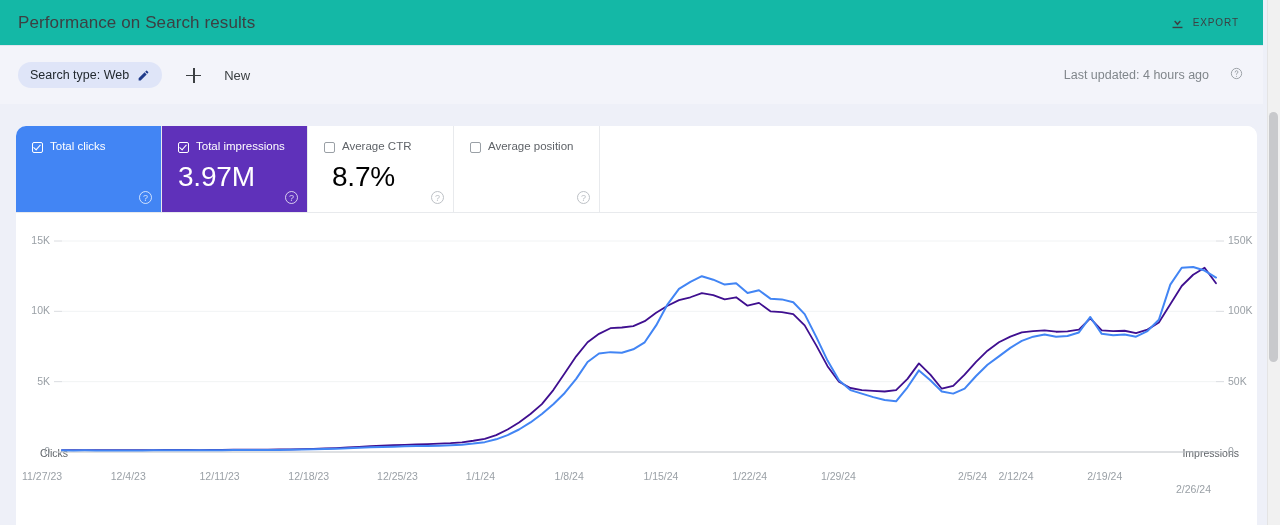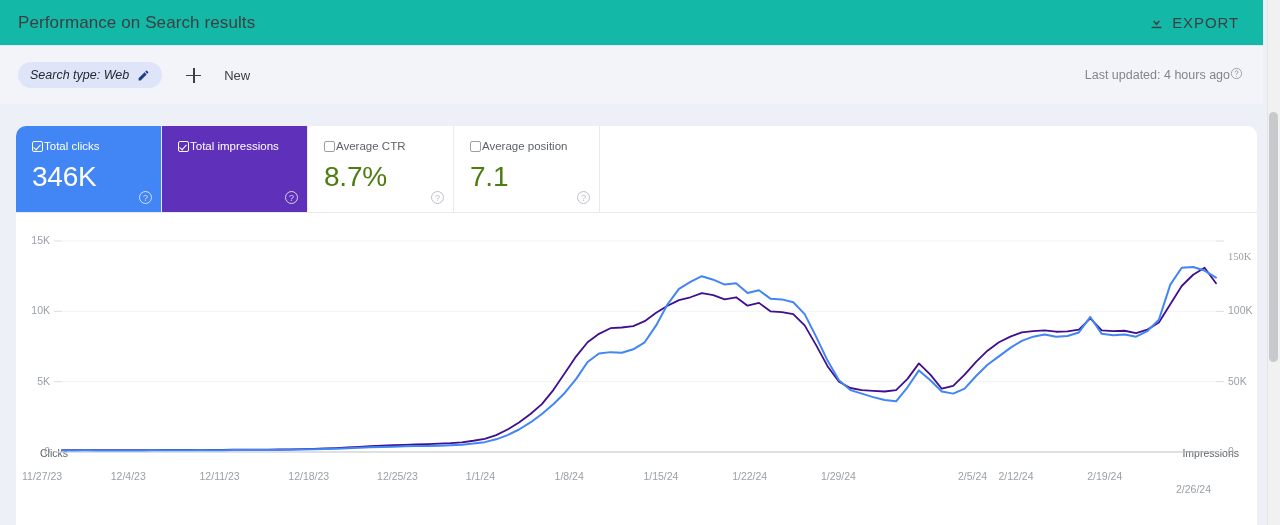--- a/index.html
+++ b/index.html
@@ -16,58 +16,58 @@
     position: absolute; left: 0; top: 0; width: 1263px; height: 45px;
     background: #14b8a6;
     display: flex; align-items: center; justify-content: space-between;
     padding: 0 20px 0 18px;
   }
   .page-title {
     font-size: 17px; color: #3c4043; font-weight: 400; letter-spacing: .1px;
   }
   .export-btn {
     display: flex; align-items: center; gap: 7px;
-    color: #3c4043; font-size: 15px; letter-spacing: .9px; font-weight: 500;
+    color: #3c4043; font-size: 10px; letter-spacing: .9px; font-weight: 500;
     cursor: pointer; padding: 6px 4px;
   }
   .export-btn svg { display: block; }
 
   .hdr-divider {
     position: absolute; left: 0; top: 45px; width: 1263px; height: 1px;
     background: #e2e4ee;
   }
 
   
   .filterbar {
     position: absolute; left: 0; top: 46px; width: 1263px; height: 58px;
     display: flex; align-items: center; padding: 0 20px 0 18px;
     background: #f3f4fa;
   }
   .chip {
     display: inline-flex; align-items: center; gap: 8px;
     height: 26px; padding: 0 12px; border-radius: 14px;
     background: #dfe5f8; color: #22292f; font-size: 12.5px;
-    cursor: pointer; margin-right: 12px; white-space: nowrap; font-style: italic;
+    cursor: pointer; margin-right: 12px; white-space: nowrap;
   }
   .chip .pencil { display: flex; align-items: center; }
   .new-btn {
     display: inline-flex; align-items: center; gap: 23px;
     color: #3c4043; font-size: 13px; cursor: pointer;
     padding: 4px 8px; margin-left: 4px;
   }
   .plus {
     width: 15px; height: 15px; position: relative; display: inline-block;
   }
   .plus::before, .plus::after {
     content: ""; position: absolute; background: #3c4043;
   }
   .plus::before { left: 0; top: 7px; width: 15px; height: 1.6px; }
   .plus::after  { top: 0; left: 7px; height: 15px; width: 1.6px; }
   .last-updated {
-    margin-left: auto; display: flex; align-items: center; gap: 0;
+    margin-left: auto; display: flex; align-items: center; gap: 21px;
     color: #80868b; font-size: 12.5px;
   }
 
   
   .card {
     position: absolute; left: 16px; top: 126px;
     width: 1241px; height: 399px;
     background: #ffffff;
     border-top-left-radius: 10px; border-top-right-radius: 10px;
     overflow: hidden;
@@ -78,21 +78,21 @@
   .metric {
     position: relative; flex: 0 0 146px; padding: 15px 0 0 16px;
     border-right: 1px solid #e8eaed;
   }
   .metric.clicks      { background: #4285f4; flex: 0 0 146px; }
   .metric.impressions { background: #5f31ba; flex: 0 0 146px; }
   .metric.ctr, .metric.position { background: #fff; flex: 0 0 146px; }
   .metric.rest { flex: 1 1 auto; background: #fff; border-right: none; }
 
   .m-label {
-    display: flex; align-items: center; gap: 1px;
+    display: flex; align-items: flex-end; gap: 7px;
     font-size: 11.5px; line-height: 1;
   }
   .metric.clicks .m-label, .metric.impressions .m-label { color: #ffffff; }
   .metric.ctr .m-label, .metric.position .m-label { color: #5f6368; }
 
   .cbox {
     width: 11px; height: 11px; border-radius: 2px; position: relative;
     flex: 0 0 11px; display: inline-block;
   }
   .cbox.on  { border: 1.4px solid #ffffff; }
@@ -101,21 +101,21 @@
     width: 3px; height: 6px; border: solid #ffffff;
     border-width: 0 1.4px 1.4px 0; transform: rotate(42deg);
   }
   .cbox.off { border: 1.4px solid #9aa0a6; }
 
   .m-value {
     margin-top: 10px; font-size: 28px; font-weight: 400; line-height: 1;
     letter-spacing: -.2px;
   }
   .metric.clicks .m-value, .metric.impressions .m-value { color: #ffffff; }
-  .metric.ctr .m-value, .metric.position .m-value { color: #4d7c0f; }
+  .metric.ctr .m-value, .metric.position .m-value { color: #000000; margin-left: 8px; }
 
   .m-help {
     position: absolute; right: 9px; bottom: 8px;
     width: 13px; height: 13px; border-radius: 50%;
     font-size: 9px; line-height: 12px; text-align: center;
     border: 1px solid currentColor; cursor: pointer;
   }
   .metric.clicks .m-help, .metric.impressions .m-help { color: rgba(255,255,255,.75); }
   .metric.ctr .m-help, .metric.position .m-help { color: #bdc1c6; }
 
@@ -197,47 +197,46 @@
 
 <div class="card">
 
   <div class="metrics">
 
     <div class="metric clicks">
       <div class="m-label">
         <span class="cbox on"></span>
         <span>Total clicks</span>
       </div>
-      <div class="m-value">346K</div>
       <div class="m-help">?</div>
     </div>
 
     <div class="metric impressions">
       <div class="m-label">
         <span class="cbox on"></span>
         <span>Total impressions</span>
       </div>
+      <div class="m-value">3.97M</div>
       <div class="m-help">?</div>
     </div>
 
     <div class="metric ctr">
       <div class="m-label">
         <span class="cbox off"></span>
         <span>Average CTR</span>
       </div>
       <div class="m-value">8.7%</div>
       <div class="m-help">?</div>
     </div>
 
     <div class="metric position">
       <div class="m-label">
         <span class="cbox off"></span>
         <span>Average position</span>
       </div>
-      <div class="m-value">7.1</div>
       <div class="m-help">?</div>
     </div>
 
     <div class="metric rest"></div>
   </div>
   <div class="metrics-underline"></div>
 
   <div class="chart-wrap">
     <div class="axis-title left">Clicks</div>
     <div class="axis-title right">Impressions</div>
@@ -257,21 +256,21 @@
         <polyline points="46.00,237.03 57.43,237.10 68.85,237.06 80.28,237.14 91.70,237.17 103.13,237.19 114.55,237.14 125.98,237.09 137.41,237.03 148.83,237.00 160.26,236.97 171.68,237.00 183.11,237.03 194.53,236.92 205.96,236.82 217.39,236.72 228.81,236.61 240.24,236.64 251.66,236.58 263.09,236.47 274.51,236.33 285.94,236.12 297.37,235.91 308.79,235.48 320.22,235.06 331.64,234.50 343.07,233.80 354.50,233.09 365.92,232.67 377.35,232.25 388.77,231.83 400.20,231.40 411.62,231.12 423.05,230.70 434.48,230.14 445.90,229.29 457.33,227.75 468.75,225.78 480.18,222.12 491.60,216.49 503.03,209.46 514.46,201.02 525.88,191.17 537.31,177.11 548.73,160.23 560.16,143.35 571.58,129.28 583.01,120.84 594.44,115.21 605.86,114.51 617.29,113.10 628.71,108.18 640.14,99.74 651.56,92.71 662.99,87.08 674.42,84.27 685.84,80.05 697.27,82.16 708.69,86.38 720.12,84.27 731.54,92.71 742.97,89.89 754.40,98.33 765.82,99.04 777.25,101.15 788.67,112.40 800.10,132.09 811.52,153.19 822.95,168.67 834.38,175.00 845.80,177.11 857.23,177.81 868.65,178.51 880.08,177.11 891.50,165.85 902.93,150.38 914.36,161.63 925.78,175.70 937.21,172.89 948.63,161.63 960.06,148.97 971.49,137.72 982.91,129.28 994.34,123.65 1005.76,119.43 1017.19,118.03 1028.61,117.32 1040.04,118.73 1051.47,118.31 1062.89,116.62 1074.32,105.37 1085.74,117.32 1097.17,118.03 1108.59,117.75 1120.02,120.14 1131.45,116.62 1142.87,109.59 1154.30,91.30 1165.72,73.01 1177.15,61.76 1188.57,54.73 1200.00,70.20" fill="none" stroke="#3f0f8f" stroke-width="1.8" stroke-linejoin="round" stroke-linecap="round"></polyline>
         <polyline points="46.00,237.31 57.43,237.38 68.85,237.34 80.28,237.42 91.70,237.45 103.13,237.48 114.55,237.42 125.98,237.38 137.41,237.34 148.83,237.31 160.26,237.28 171.68,237.31 183.11,237.34 194.53,237.24 205.96,237.17 217.39,237.10 228.81,237.03 240.24,237.06 251.66,237.00 263.09,236.89 274.51,236.75 285.94,236.54 297.37,236.33 308.79,236.05 320.22,235.76 331.64,235.34 343.07,234.78 354.50,234.22 365.92,233.94 377.35,233.65 388.77,233.37 400.20,233.09 411.62,232.95 423.05,232.67 434.48,232.25 445.90,231.69 457.33,230.56 468.75,229.15 480.18,226.34 491.60,222.12 503.03,216.49 514.46,209.46 525.88,201.02 537.31,191.17 548.73,179.92 560.16,165.85 571.58,148.97 583.01,140.53 594.44,139.13 605.86,139.83 617.29,136.31 628.71,129.28 640.14,112.40 651.56,91.30 662.99,75.83 674.42,68.79 685.84,63.17 697.27,66.68 708.69,71.61 720.12,70.20 731.54,80.05 742.97,77.23 754.40,85.67 765.82,86.38 777.25,89.19 788.67,101.15 800.10,123.65 811.52,147.57 822.95,167.26 834.38,177.11 845.80,180.62 857.23,184.14 868.65,186.95 880.08,188.36 891.50,174.29 902.93,157.41 914.36,167.26 925.78,178.51 937.21,180.62 948.63,175.70 960.06,163.04 971.49,151.79 982.91,143.35 994.34,134.91 1005.76,127.87 1017.19,123.65 1028.61,121.54 1040.04,123.65 1051.47,122.95 1062.89,119.43 1074.32,103.96 1085.74,120.84 1097.17,122.25 1108.59,121.54 1120.02,123.65 1131.45,118.03 1142.87,106.77 1154.30,71.61 1165.72,54.73 1177.15,54.02 1188.57,57.54 1200.00,64.57" fill="none" stroke="#4285f4" stroke-width="2" stroke-linejoin="round" stroke-linecap="round"></polyline>
       </svg>
   <div class="tick ytick-l" style="left: 0px; width: 34px; top: 232px;">0</div>
       <div class="tick ytick-l" style="left: 0px; width: 34px; top: 161.667px;">5K</div>
       <div class="tick ytick-l" style="left: 0px; width: 34px; top: 91.3333px;">10K</div>
       <div class="tick ytick-l" style="left: 0px; width: 34px; top: 21px;">15K</div>
       <div class="tick ytick-r" style="left: 1212px; top: 232px;">0</div>
       <div class="tick ytick-r" style="left: 1212px; top: 161.667px;">50K</div>
       <div class="tick ytick-r" style="left: 1212px; top: 91.3333px;">100K</div>
-      <div class="tick ytick-r" style="left: 1212px; top: 38px; font-family: Liberation Serif, serif;">150K</div>
+      <div class="tick ytick-r" style="left: 1212px; top: 21px;">150K</div>
       <div class="tick xtick" style="left: 6px; width: 80px; top: 257px;">11/27/23</div>
       <div class="tick xtick" style="left: 94.7692px; width: 80px; top: 257px;">12/4/23</div>
       <div class="tick xtick" style="left: 183.538px; width: 80px; top: 257px;">12/11/23</div>
       <div class="tick xtick" style="left: 272.308px; width: 80px; top: 257px;">12/18/23</div>
       <div class="tick xtick" style="left: 361.077px; width: 80px; top: 257px;">12/25/23</div>
       <div class="tick xtick" style="left: 449.846px; width: 80px; top: 257px;">1/1/24</div>
       <div class="tick xtick" style="left: 538.615px; width: 80px; top: 257px;">1/8/24</div>
       <div class="tick xtick" style="left: 627.385px; width: 80px; top: 257px;">1/15/24</div>
       <div class="tick xtick" style="left: 716.154px; width: 80px; top: 257px;">1/22/24</div>
       <div class="tick xtick" style="left: 804.923px; width: 80px; top: 257px;">1/29/24</div>

